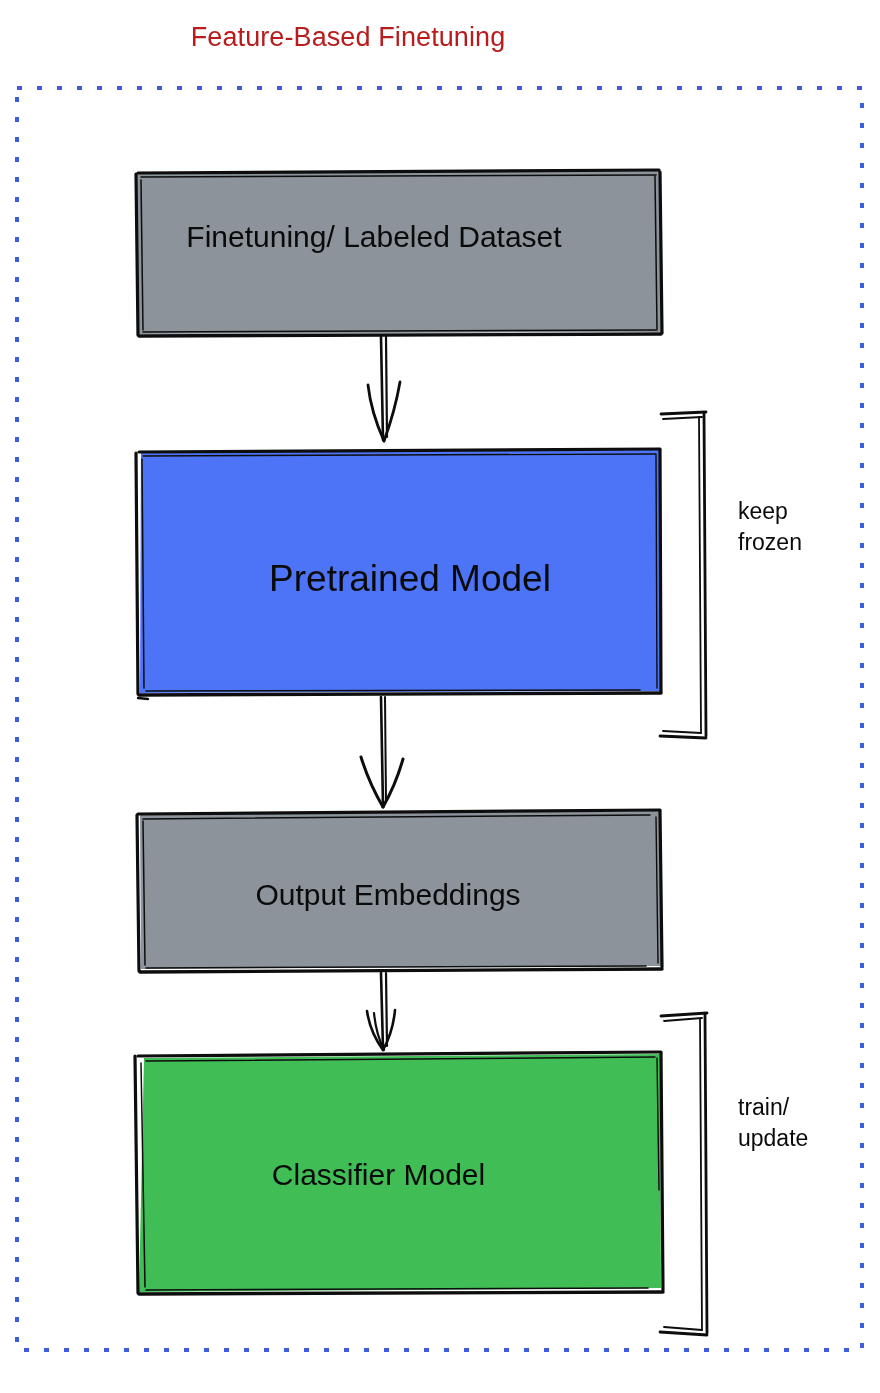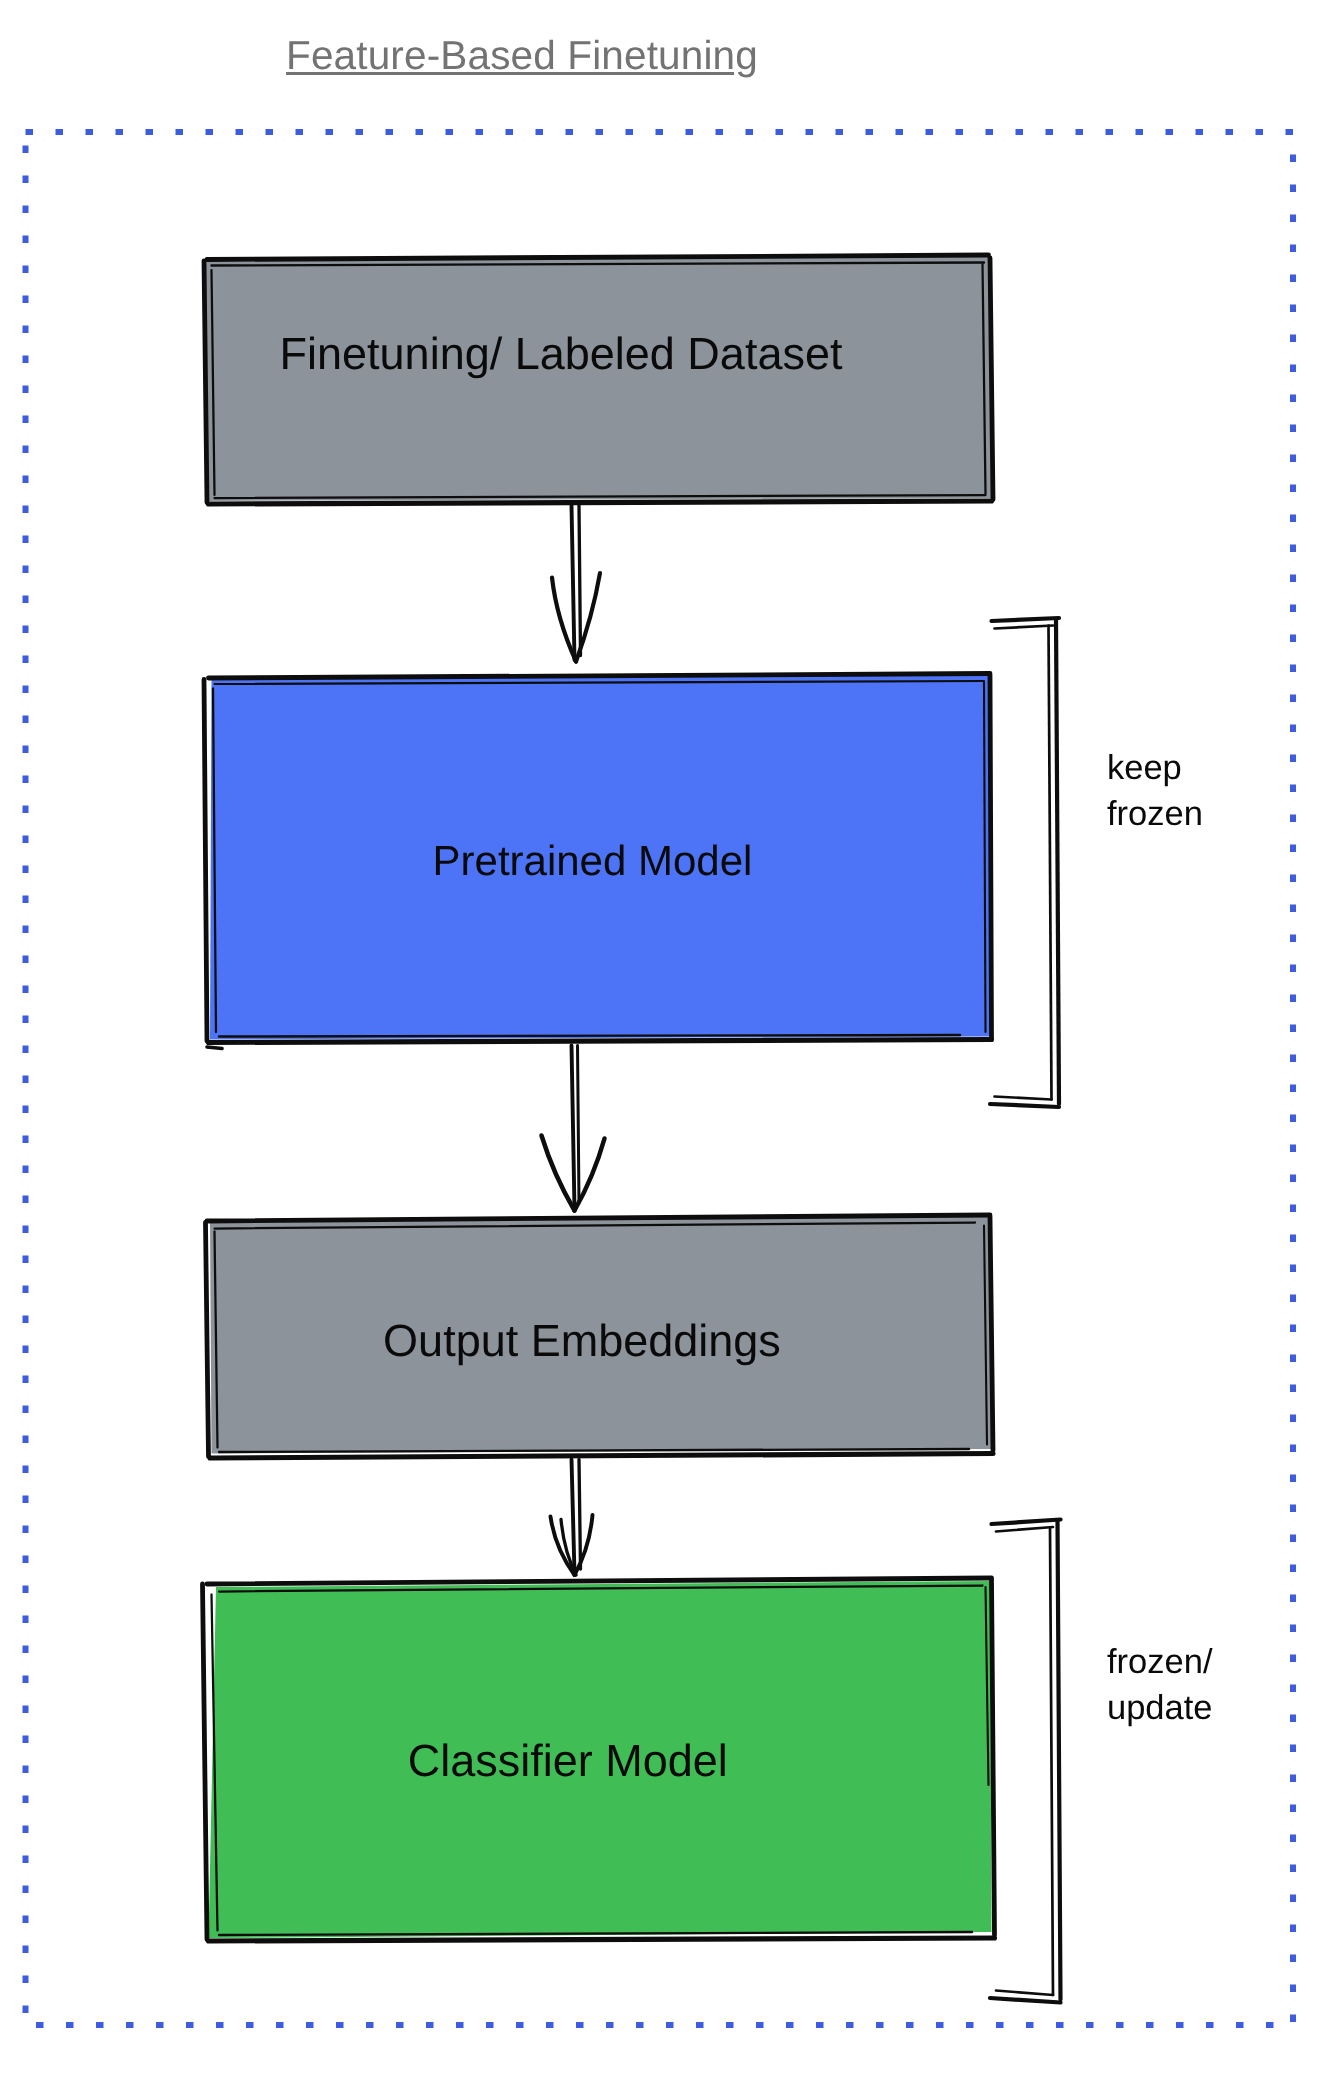--- a/index.html
+++ b/index.html
@@ -22,24 +22,23 @@
     height: 1393px;
   }
   .diagram-title {
     position: absolute;
     left: 0;
     top: 22px;
     width: 696px;
     text-align: center;
     font-size: 27px;
     font-family: "Liberation Sans", sans-serif;
-    color: #737373;
+    color: #b91c1c;
     letter-spacing: 0.1px;
     white-space: nowrap;
-    text-decoration: underline;
   }
   .node-label {
     position: absolute;
     font-family: "Liberation Sans", sans-serif;
     color: #0a0a0a;
     white-space: nowrap;
     text-align: center;
     pointer-events: none;
   }
   .bracket-label {
@@ -149,23 +148,23 @@
     <path d="M700,1019 L702,1330" fill="none" stroke="#0d0d0d" stroke-width="1.8" stroke-linecap="round"></path>
     <path d="M707,1335 L660,1332" fill="none" stroke="#0d0d0d" stroke-width="2.8" stroke-linecap="round"></path>
     <path d="M702,1330 L664,1327" fill="none" stroke="#0d0d0d" stroke-width="1.8" stroke-linecap="round"></path>
   </g>
 </svg>
 
 <div class="diagram-title">Feature-Based Finetuning</div>
 
 <div class="node-label" style="left:136px; top:220px; width:476px; font-size:30px;">Finetuning/ Labeled Dataset</div>
 
-<div class="node-label" style="left:133px; top:558px; width:524px; font-size:28px;">Pretrained Model</div>
+<div class="node-label" style="left:148px; top:558px; width:524px; font-size:37px;">Pretrained Model</div>
 
 <div class="node-label" style="left:136px; top:878px; width:504px; font-size:30px;">Output Embeddings</div>
 
 <div class="node-label" style="left:136px; top:1158px; width:485px; font-size:30px;">Classifier Model</div>
 
 <div class="bracket-label" style="left:738px; top:496px;">keep
 frozen</div>
 
-<div class="bracket-label" style="left:738px; top:1092px;">frozen/
+<div class="bracket-label" style="left:738px; top:1092px;">train/
 update</div>
 
 </body></html>

